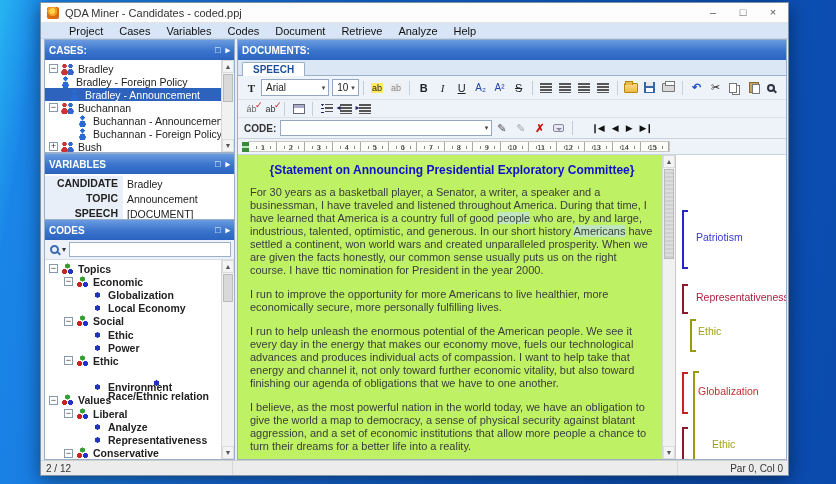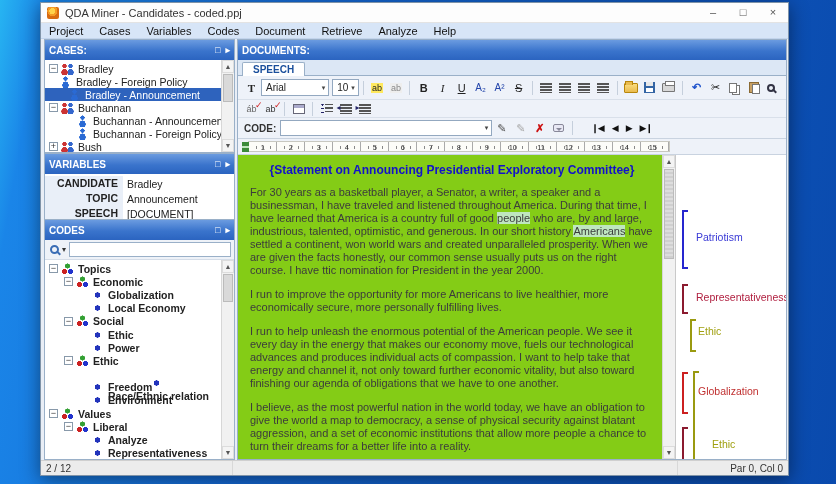--- a/index.html
+++ b/index.html
@@ -14,21 +14,21 @@
     background:#e9eef6; border:1px solid #7f93a8; box-shadow:0 4px 18px rgba(0,0,0,.45);
   }
   
   .titlebar { position:absolute; left:0; top:0; right:0; height:20px; background:#fdfdfd; border-bottom:1px solid #e3e3e3; display:flex; align-items:center; padding-left:6px; }
   .app-icon { width:12px; height:12px; margin-right:6px; border-radius:2px;
     background:radial-gradient(circle at 45% 35%, #ffd24a 0 3px, #f59a23 3px 5px, #d86a10 5px 7px); }
   .title-text { font-size:11px; color:#333; }
   .winbtns { margin-left:auto; display:flex; }
   .winbtn { width:30px; height:19px; text-align:center; line-height:19px; color:#555; font-size:11px; }
   
-  .menubar { position:absolute; left:0; top:20px; right:0; height:16px; background:#d7e5f7; border-bottom:1px solid #c2d4ec; display:flex; align-items:center; padding-left:0; }
+  .menubar { position:absolute; left:0; top:20px; right:0; height:16px; background:#d7e5f7; border-bottom:1px solid #c2d4ec; display:flex; align-items:center; padding-left:20px; }
   .menu-item { padding:0 8px; font-size:11px; color:#111; }
   
   .panel { position:absolute; border:1px solid #9ab0c8; background:#fff; display:flex; flex-direction:column; }
   .phead { height:14px; flex:0 0 14px; background:linear-gradient(180deg,#6b9be0 0%,#3a74cc 55%,#2b64c0 100%);
     color:#fff; font-weight:bold; font-size:10px; display:flex; align-items:center; padding:10px 4px; }
   .phead .sp { flex:1; }
   .phico { color:#fff; font-size:9px; margin-left:5px; line-height:14px; }
   
   .tree { flex:1; overflow:hidden; position:relative; background:#fff; padding-top:2px; }
   .trow { height:13px; display:flex; align-items:center; white-space:nowrap; }
@@ -115,21 +115,21 @@
   .code-combo { flex:0 0 212px; height:16px; }
   .navgrp { display:flex; margin-left:10px; }
   .navbtn { font-size:9px; color:#111; margin:0 4px; letter-spacing:-1px; }
   
   .ruler { flex:0 0 15px; background:#eef2f9; display:flex; align-items:center; padding-left:10px; }
   .ruler-inner { width:422px; height:11px; background:#fcfcf8; border:1px solid #c8c8c0; display:flex; position:relative; }
   .rcell { width:28px; font-size:7.5px; color:#333; text-align:right; line-height:11px; border-right:1px solid #aaa;
     background:linear-gradient(#888 0 0) 7px 4px/1px 3px no-repeat, linear-gradient(#888 0 0) 14px 4px/1px 3px no-repeat, linear-gradient(#888 0 0) 21px 4px/1px 3px no-repeat; padding-right:11px; }
   .indent-marker { position:absolute; left:-7px; top:0px; width:7px; height:10px; background:linear-gradient(180deg,#3a8a3a 0 4px,#bde4bd 4px 6px,#3a8a3a 6px); }
   
-  .doccontent { flex:1; display:flex; overflow:hidden; background:#84cc16; border-top:1px solid #c9d3e0; }
+  .doccontent { flex:1; display:flex; overflow:hidden; background:#bef264; border-top:1px solid #c9d3e0; }
   .doctext { width:424px; padding:8px 8px 0 12px; overflow:hidden; color:#3c3c3c; }
   .doc-title { color:#1111cc; font-weight:bold; font-size:12px; text-align:center; line-height:14px; margin-bottom:9px; }
   .para { font-size:11px; line-height:13px; margin-bottom:11px; }
   .hl { background:#bfe6bf; }
   .docscroll { position:relative; flex:0 0 13px; background:#f1f1f1; border-left:1px solid #d7d7d7; }
   .docscroll .sthumb { top:14px; height:90px; background:repeating-linear-gradient(#ddd 0 2px,#cfcfcf 2px 4px); }
   
   .codemargin { flex:1; position:relative; background:#fff; border-left:1px solid #c9c9c9; overflow:hidden; }
   .bracket { position:absolute; width:6px; border-left:2px solid; border-top:2px solid; border-bottom:2px solid; }
   .mlabel { position:absolute; font-size:10.5px; white-space:nowrap; }
@@ -323,25 +323,20 @@
           <span class="ic ic-codes"></span>
           <span class="tlabel">Ethic</span>
         </div>
 
         <div class="trow" style="padding-left: 34px; flex-direction: column;">
           <span class="expander" style="visibility: hidden;"></span>
           <span class="ic ic-dot"></span>
           <span class="tlabel">Race/Ethnic relation</span>
         </div>
 
-        <div class="trow" style="padding-left: 34px;">
-          <span class="expander" style="visibility: hidden;"></span>
-          <span class="ic ic-dot"></span>
-          <span class="tlabel">Freedom</span>
-        </div>
 
         <div class="trow" style="padding-left: 34px;">
           <span class="expander" style="visibility: hidden;"></span>
           <span class="ic ic-dot"></span>
           <span class="tlabel">Environment</span>
         </div>
 
         <div class="trow" style="padding-left: 4px;">
           <span class="expander">−</span>
           <span class="ic ic-codes"></span>

